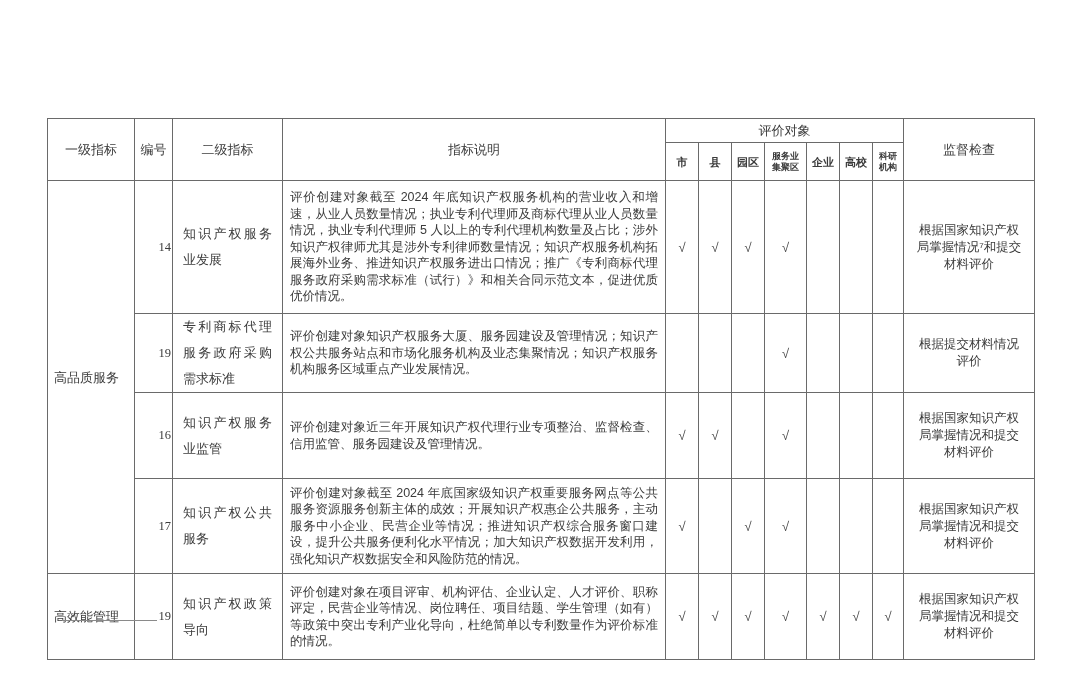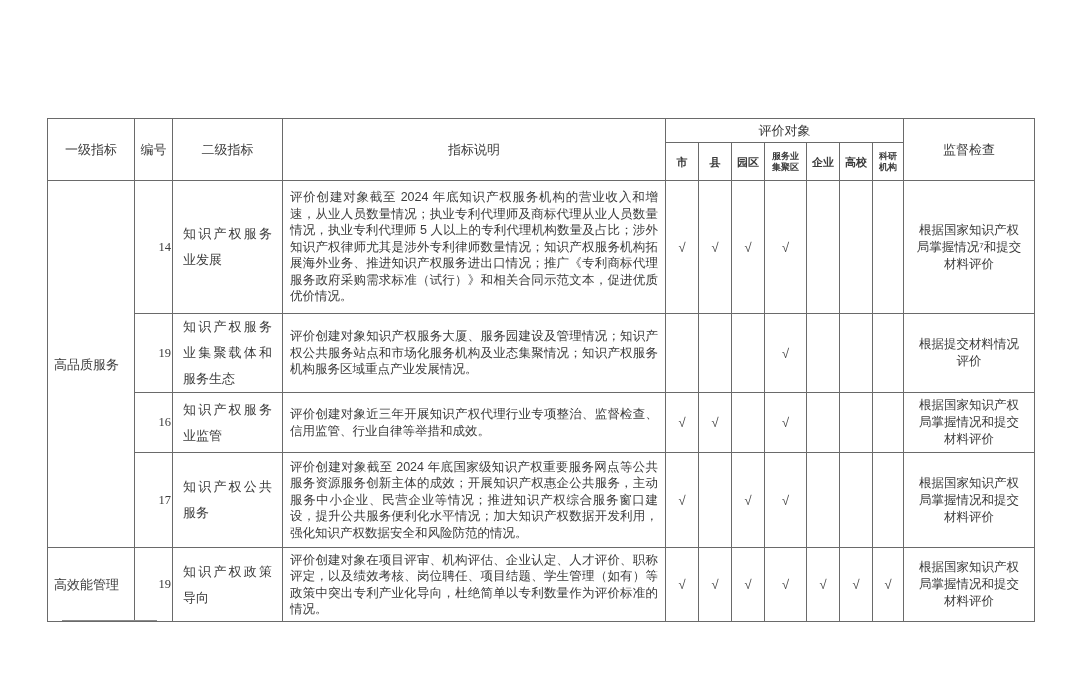--- a/index.html
+++ b/index.html
@@ -34,21 +34,21 @@
   tr.r15{height:73px;}
   tr.r16{height:55px;}
   tr.r17{height:95px;}
   tr.r18{height:74px;}
 
   td.first{font-size:13px;text-align:left;padding:0 3px 0 6px;line-height:17px;}
   td.no{font-family:"Liberation Serif", serif;font-size:12.5px;text-align:right;}
   td.second{font-size:13px;text-align:justify;text-justify:inter-character;padding:0 10px;line-height:26px;margin-top:42px;}
   td.desc{font-size:12.5px;text-align:justify;text-justify:inter-character;padding:0 7px;line-height:16.5px;}
   td.check{font-size:13px;text-align:center;color:#4a4a4a;}
-  td.method{font-size:12.5px;text-align:center;padding:4px 12px;line-height:17px;}
+  td.method{font-size:12.5px;text-align:center;padding:17px 12px;line-height:17px;}
 
   
   .footnote{position:absolute;left:62px;top:620px;width:920px;}
   .footnote-rule{width:95px;border-top:1px solid #8a8a8a;margin:0 0 7px 0;}
   .footnote-text{font-size:12px;line-height:15px;margin:0;}
   .footnote-text sup{font-size:8.5px;}
 </style>
 </head>
 <body>
 
@@ -100,35 +100,35 @@
         <td class="check">√</td>
         <td class="check">√</td>
         <td class="check">√</td>
         <td class="check"></td>
         <td class="check"></td>
         <td class="check"></td>
         <td class="method">根据国家知识产权局掌握情况⁷和提交材料评价</td>
       </tr>
       <tr class="r15">
         <td class="no">19</td>
-        <td class="second">知识产权服务业集聚载体和服务生态</td>
+        <td class="second">专利商标代理服务政府采购需求标准</td>
         <td class="desc">评价创建对象知识产权服务大厦、服务园建设及管理情况；知识产权公共服务站点和市场化服务机构及业态集聚情况；知识产权服务机构服务区域重点产业发展情况。</td>
         <td class="check"></td>
         <td class="check"></td>
         <td class="check"></td>
         <td class="check">√</td>
         <td class="check"></td>
         <td class="check"></td>
         <td class="check"></td>
         <td class="method">根据提交材料情况评价</td>
       </tr>
       <tr class="r16">
         <td class="no">16</td>
         <td class="second">知识产权服务业监管</td>
-        <td class="desc">评价创建对象近三年开展知识产权代理行业专项整治、监督检查、信用监管、行业自律等举措和成效。</td>
+        <td class="desc">评价创建对象近三年开展知识产权代理行业专项整治、监督检查、信用监管、服务园建设及管理情况。</td>
         <td class="check">√</td>
         <td class="check">√</td>
         <td class="check"></td>
         <td class="check">√</td>
         <td class="check"></td>
         <td class="check"></td>
         <td class="check"></td>
         <td class="method">根据国家知识产权局掌握情况和提交材料评价</td>
       </tr>
       <tr class="r17">
@@ -141,21 +141,21 @@
         <td class="check">√</td>
         <td class="check"></td>
         <td class="check"></td>
         <td class="check"></td>
         <td class="method">根据国家知识产权局掌握情况和提交材料评价</td>
       </tr>
       <tr class="r18">
         <td class="first">高效能管理</td>
         <td class="no">19</td>
         <td class="second">知识产权政策导向</td>
-        <td class="desc">评价创建对象在项目评审、机构评估、企业认定、人才评价、职称评定，以及绩效考核、岗位聘任、项目结题、学生管理（如有）等政策中突出专利产业化导向，杜绝简单以专利数量作为评价标准的情况。</td>
+        <td class="desc">评价创建对象在项目评审、机构评估、企业认定、人才评价、职称评定，民营企业等情况、岗位聘任、项目结题、学生管理（如有）等政策中突出专利产业化导向，杜绝简单以专利数量作为评价标准的情况。</td>
         <td class="check">√</td>
         <td class="check">√</td>
         <td class="check">√</td>
         <td class="check">√</td>
         <td class="check">√</td>
         <td class="check">√</td>
         <td class="check">√</td>
         <td class="method">根据国家知识产权局掌握情况和提交材料评价</td>
       </tr>
     </tbody>

